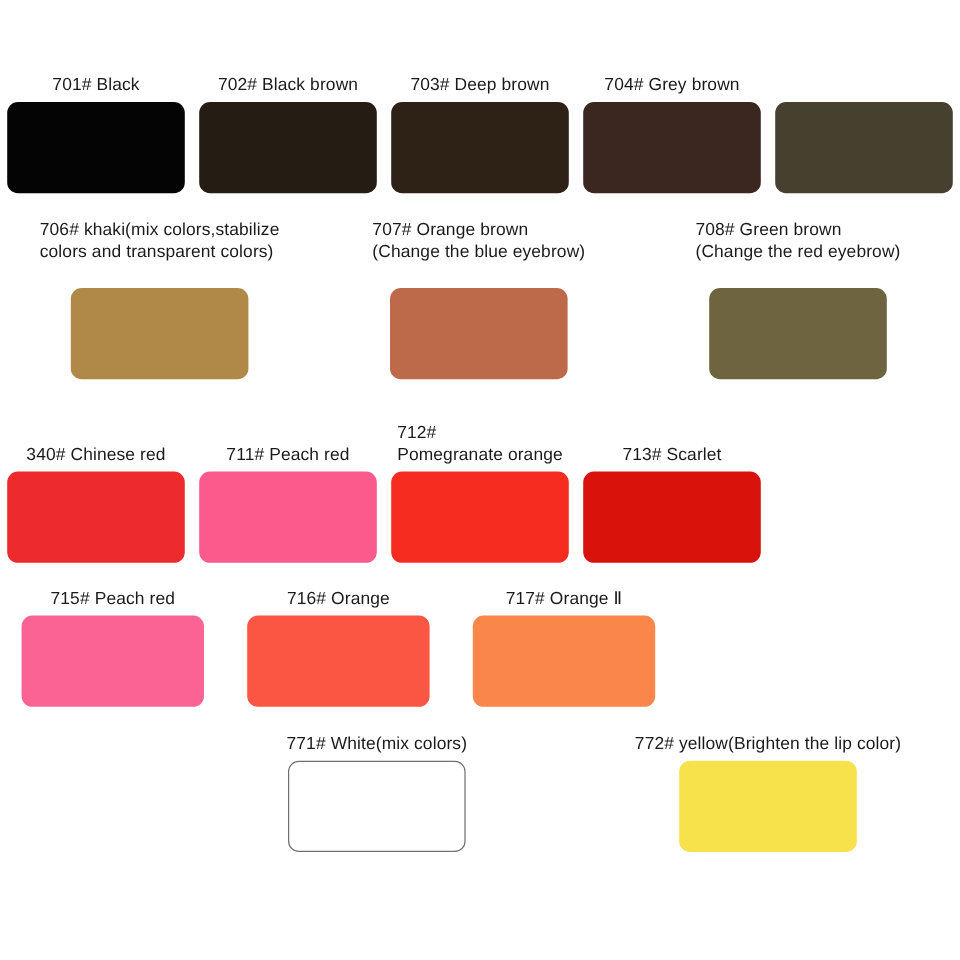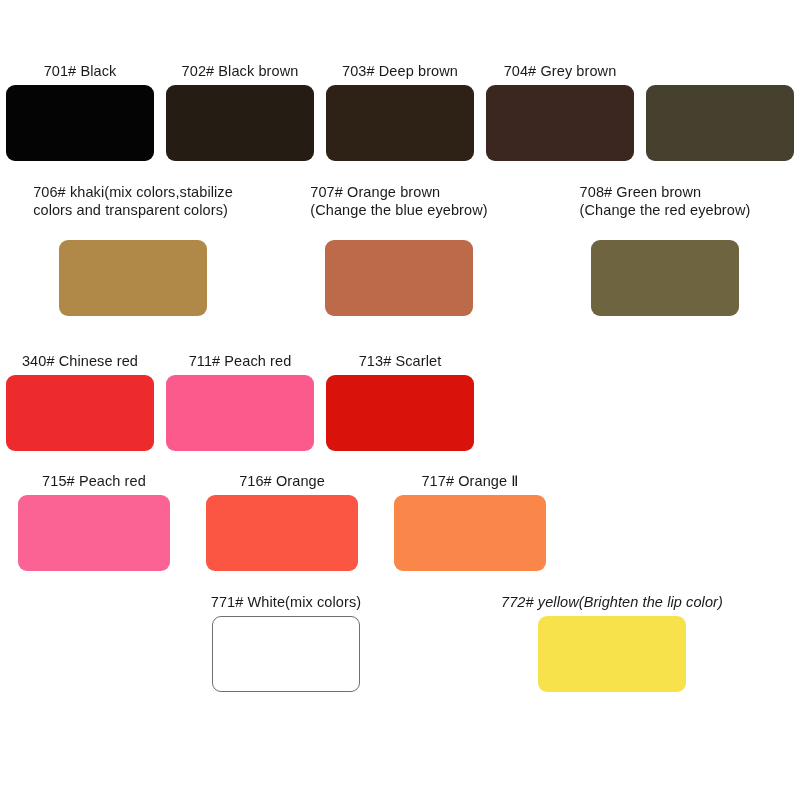--- a/index.html
+++ b/index.html
@@ -25,21 +25,21 @@
   .swatch-row {
     display: flex;
     width: 800px;
     align-items: flex-end;
   }
   
   .row-1 { margin-top: 62px; }
   .row-2 { margin-top: 22px; }
   .row-3 { margin-top: 36px; }
   .row-4 { margin-top: 21px; }
-  .row-5 { margin-top: 22px; }
+  .row-5 { margin-top: 22px; padding-left: 28px; }
 
   .swatch-cell {
     display: flex;
     flex-direction: column;
     align-items: center;
     justify-content: flex-end;
   }
   .swatch-label {
     font-size: 14.5px;
     line-height: 18px;
@@ -73,21 +73,21 @@
 
   
   .row-4 .swatch-cell { width: 188px; }
   .row-4 .swatch-cell.pad-left { margin-left: 24px; }
   .row-4 .swatch-chip { width: 152px; height: 76px; }
 
   
   .row-5 { justify-content: flex-start; }
   .row-5 .swatch-cell { width: 300px; }
   .row-5 .swatch-cell.c-white { margin-left: 136px; }
-  .row-5 .swatch-cell.c-yellow { margin-left: 26px; font-style: italic; }
+  .row-5 .swatch-cell.c-yellow { margin-left: 26px; }
   .row-5 .swatch-chip { width: 148px; height: 76px; }
 </style>
 </head>
 <body style="background: rgb(255, 255, 255); color: rgb(26, 26, 26);">
 
 <div id="chart">
 
   <div class="swatch-row row-1">
     <div class="swatch-cell">
       <div class="swatch-label">701# Black</div>
@@ -131,20 +131,25 @@
   <div class="swatch-row row-3">
     <div class="swatch-cell">
       <div class="swatch-label">340# Chinese red</div>
       <div class="swatch-chip" style="background-color: rgb(237, 42, 44);"></div>
     </div>
     <div class="swatch-cell">
       <div class="swatch-label">711# Peach red</div>
       <div class="swatch-chip" style="background-color: rgb(251, 90, 140);"></div>
     </div>
     <div class="swatch-cell">
+      <div class="swatch-label">712#
+Pomegranate orange</div>
+      <div class="swatch-chip" style="background-color: rgb(246, 44, 32);"></div>
+    </div>
+    <div class="swatch-cell">
       <div class="swatch-label">713# Scarlet</div>
       <div class="swatch-chip" style="background-color: rgb(217, 18, 12);"></div>
     </div>
   </div>
 
   <div class="swatch-row row-4">
     <div class="swatch-cell">
       <div class="swatch-label">715# Peach red</div>
       <div class="swatch-chip" style="background-color: rgb(250, 99, 148);"></div>
     </div>

